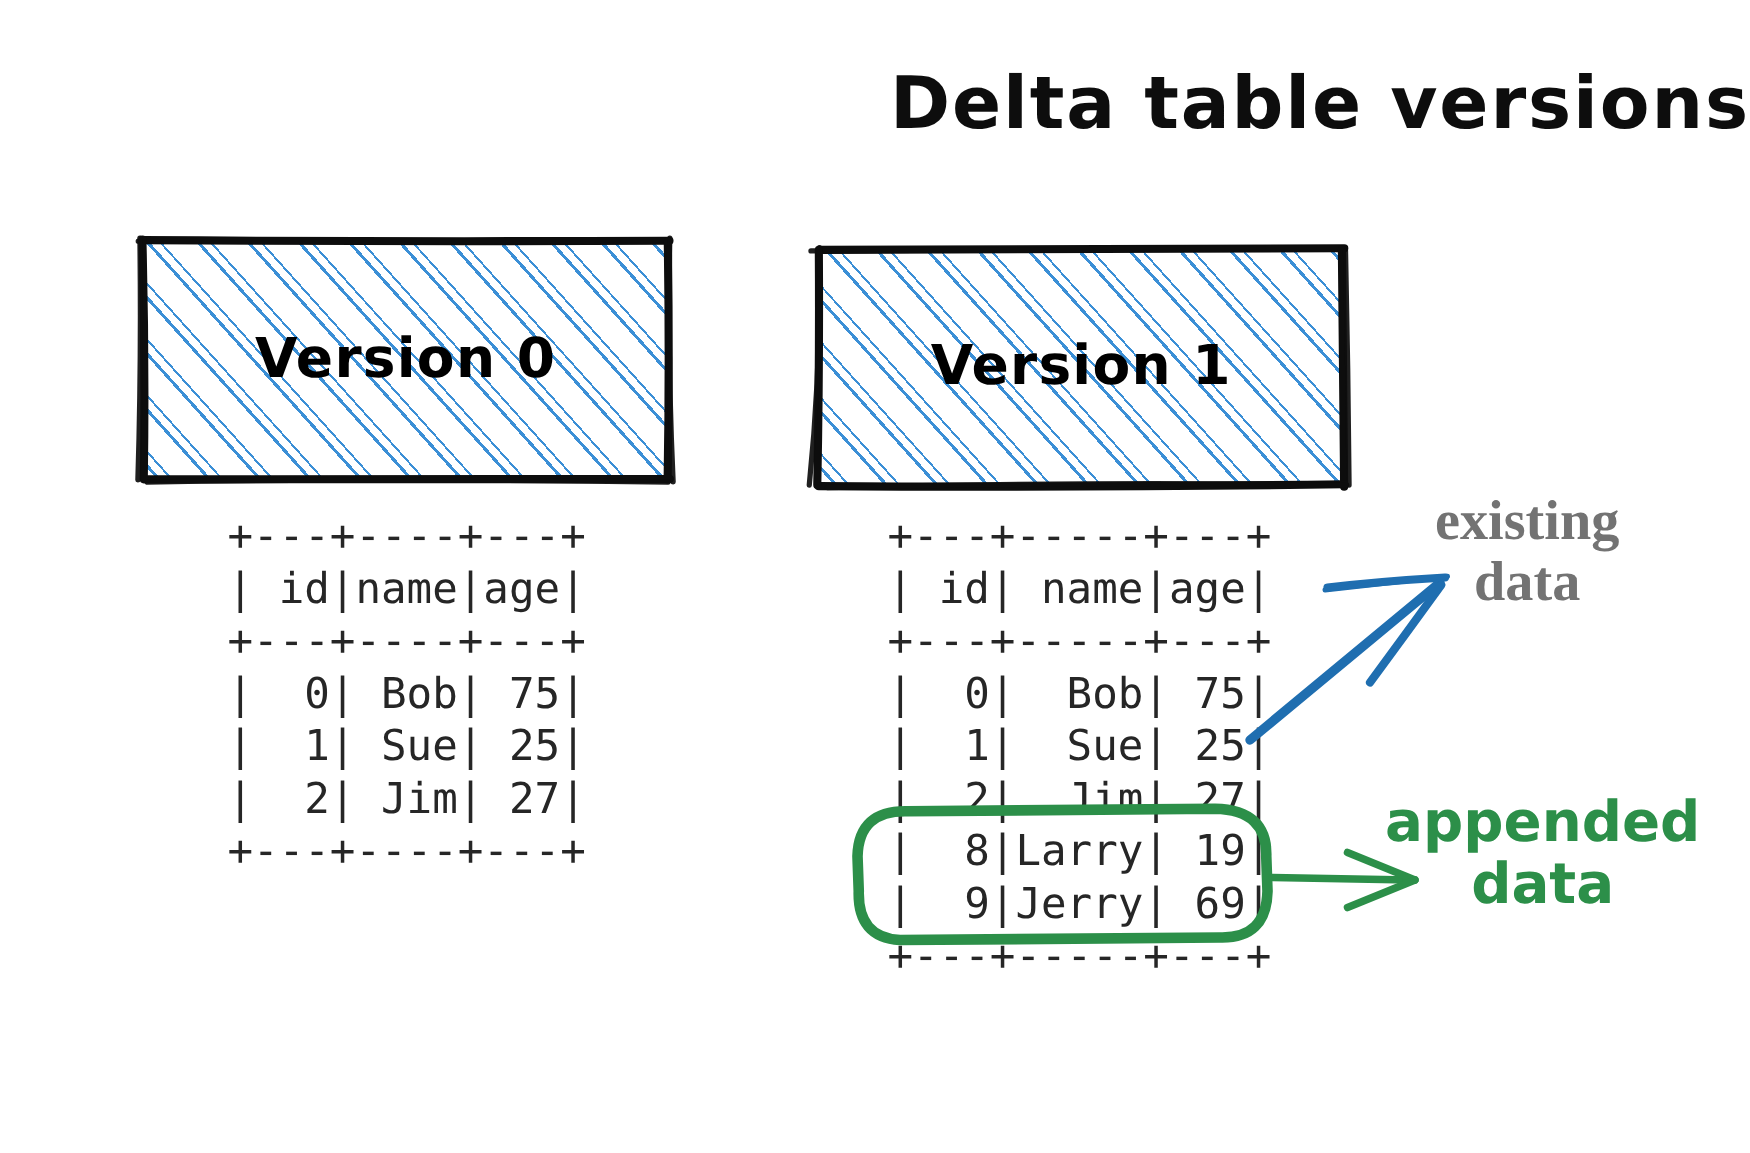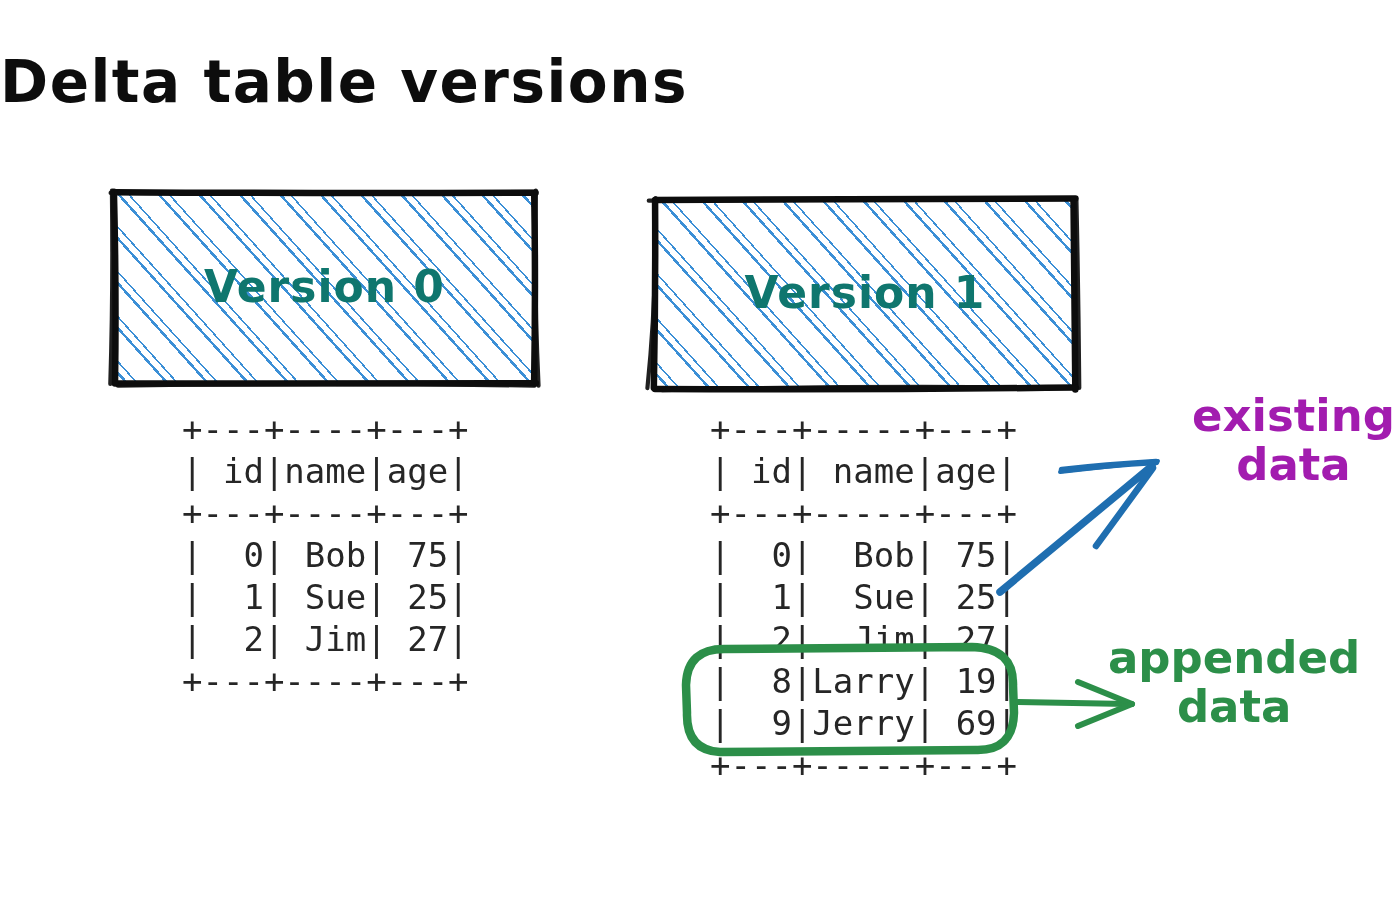--- a/index.html
+++ b/index.html
@@ -21,21 +21,21 @@
     width: 1400px;
     height: 922px;
   }
 
   
   .page-title {
     position: absolute;
     left: 0;
     top: 48px;
     width: 1400px;
-    text-align: left;
+    text-align: right;
     font-family: "DejaVu Sans", sans-serif;
     font-size: 58px;
     font-weight: 700;
     letter-spacing: 1.5px;
     color: #0d0d0d;
     white-space: nowrap;
   }
 
   
   .version-box {
@@ -50,21 +50,21 @@
   .version-box .label {
     position: absolute;
     left: 0; right: 0;
     top: 50%;
     transform: translateY(-52%);
     text-align: center;
     font-family: "DejaVu Sans", sans-serif;
     font-size: 44px;
     font-weight: 700;
     letter-spacing: 1px;
-    color: #0f766e;
+    color: #000000;
     white-space: nowrap;
     z-index: 4;
   }
   .version-box svg.frame {
     position: absolute;
     left: -14px; top: -14px;
     overflow: visible;
     z-index: 3;
     pointer-events: none;
   }
@@ -167,21 +167,21 @@
       <path d="M726,649 L972,647 Q1014,648 1013,685 L1014,713 Q1013,751 976,750 L720,752 Q686,750 687,713 L686,685 Q687,648 726,649 Z" fill="none" stroke="#2c8f49" stroke-width="8.5" stroke-linecap="round" stroke-linejoin="round"></path>
       <path d="M1000,592 L1152,466" fill="none" stroke="#1f6eb0" stroke-width="7.5" stroke-linecap="round" stroke-linejoin="round"></path>
       <path d="M1062,470 Q1105,465 1156,462" fill="none" stroke="#1f6eb0" stroke-width="6.5" stroke-linecap="round" stroke-linejoin="round"></path>
       <path d="M1096,546 Q1124,508 1153,468" fill="none" stroke="#1f6eb0" stroke-width="6.5" stroke-linecap="round" stroke-linejoin="round"></path>
       <path d="M1060,472 L1158,461" fill="none" stroke="#1f6eb0" stroke-width="4" stroke-linecap="round" stroke-linejoin="round"></path>
       <path d="M1018,702 L1128,704" fill="none" stroke="#2c8f49" stroke-width="6" stroke-linecap="round" stroke-linejoin="round"></path>
       <path d="M1078,682 L1132,704" fill="none" stroke="#2c8f49" stroke-width="6" stroke-linecap="round" stroke-linejoin="round"></path>
       <path d="M1078,726 L1132,704" fill="none" stroke="#2c8f49" stroke-width="6" stroke-linecap="round" stroke-linejoin="round"></path>
     </svg>
 
-  <div class="anno-text anno-existing" id="anno-0" style="left: 1192px; top: 392px; color: #a21caf;">
+  <div class="anno-text anno-existing" id="anno-0" style="left: 1148px; top: 392px; color: #737373; font-family: Liberation Serif, serif;">
     <div>existing</div>
     <div>data</div>
   </div>
   <div class="anno-text anno-appended" id="anno-1" style="left: 1108px; top: 634px; color: rgb(44, 143, 73);">
     <div>appended</div>
     <div>data</div>
   </div>
 
 </div>
 

